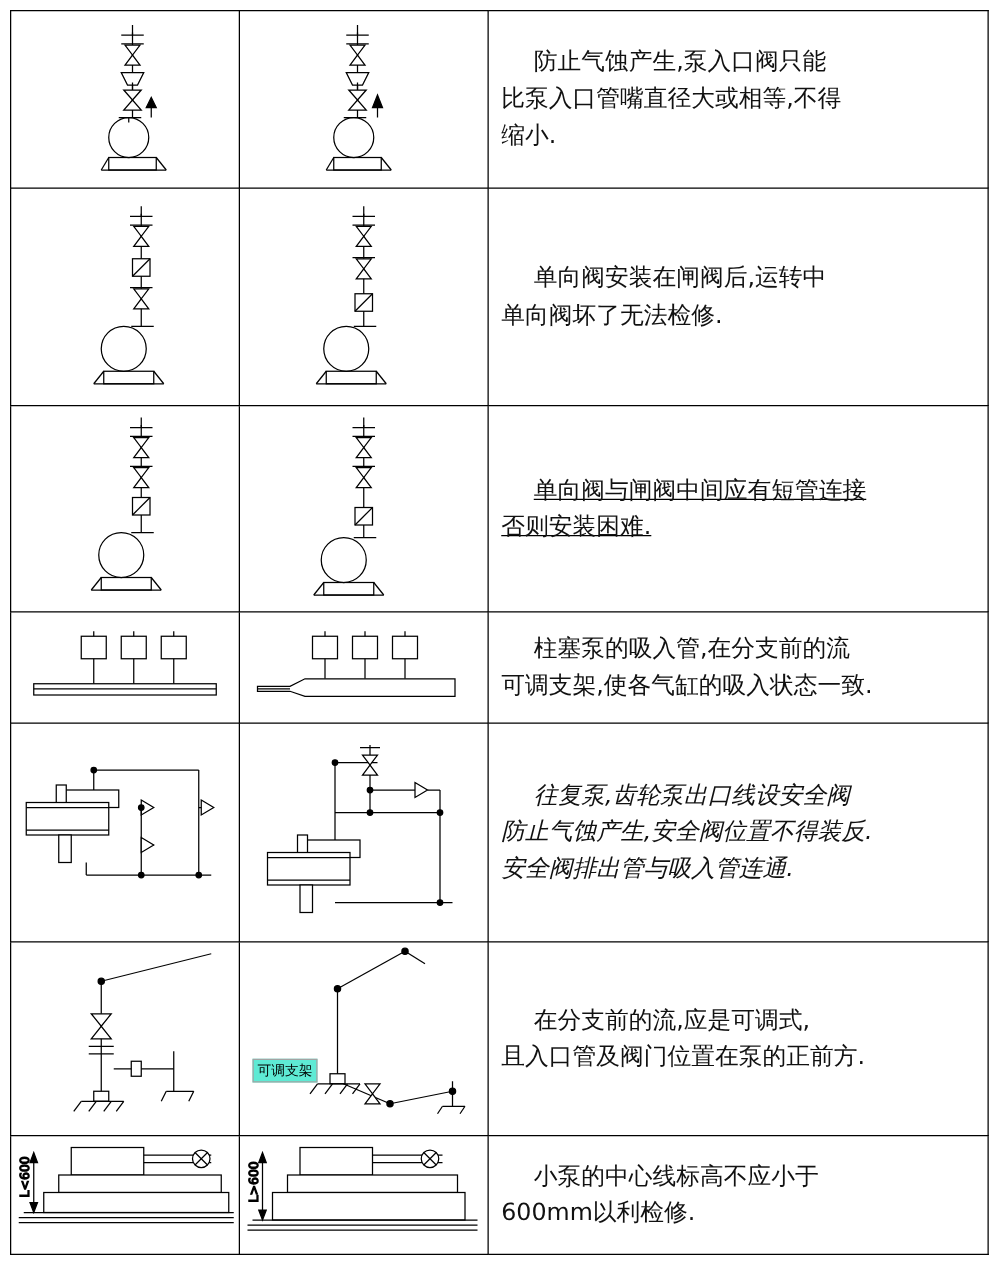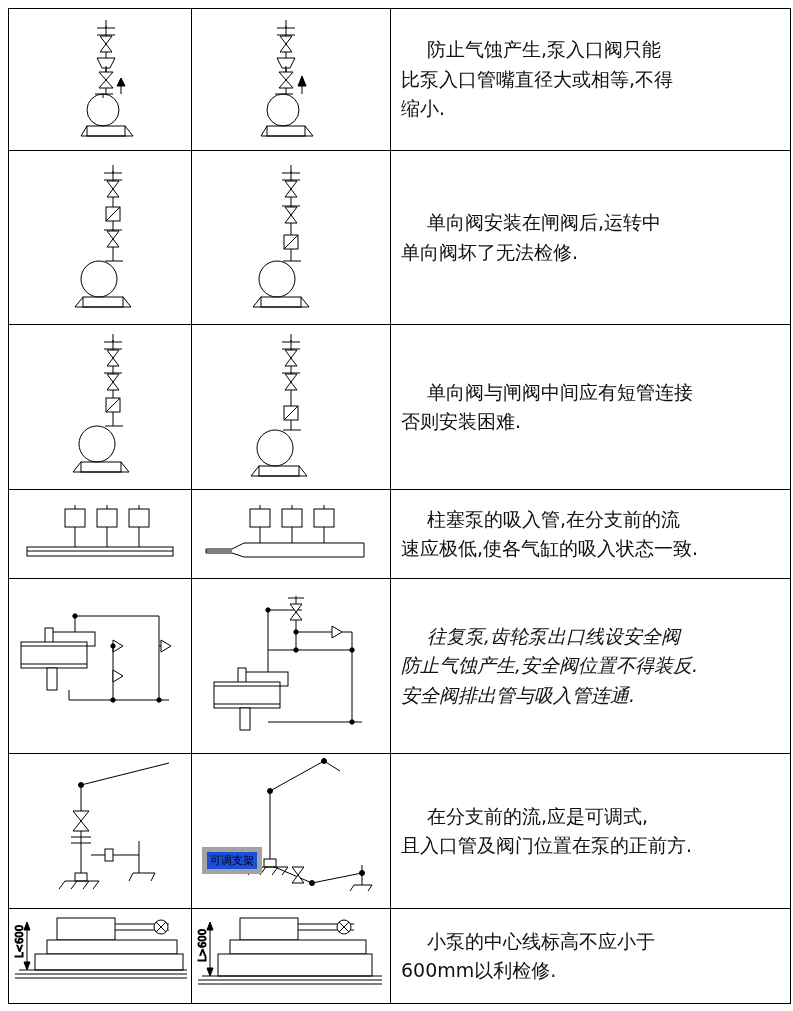--- a/index.html
+++ b/index.html
@@ -18,25 +18,25 @@
     line-height:1.55;
     color:#111;
     padding:6px 14px 6px 10px;
     text-align:justify;
   }
   .note .ln{display:block;white-space:pre;}
   .note .ind{padding-left:26px;}
   .lbl{font-family:"DejaVu Sans","Liberation Sans",sans-serif;font-size:10px;fill:#000;}
   .boxlbl{
     position:absolute;font-family:"DejaVu Sans","Liberation Sans",sans-serif;
-    font-size:11px;border:5px solid #a3a3a3;background:#1d4ed8;padding:1px 3px;
+    font-size:11px;border:1px solid #a3a3a3;background:#5eead4;padding:1px 3px;
   }
   .r1{height:142px;}
   .r2{height:123px;}
-  .r3{height:165px;}
+  .r3{height:165px;text-decoration:underline;}
   .r4{height:89px;}
   .r5{height:175px;font-style:italic;}
   .r6{height:155px;}
   .r7{height:95px;}
 </style>
 </head>
 <body>
 
 <div class="sheet">
 <table class="grid">
@@ -267,21 +267,21 @@
             <line x1="132" y1="36" x2="132" y2="52"></line>
             <path d="M14 58 L40 58 L52 52 L172 52 L172 66 L52 66 L40 62 L14 62 Z" fill="#fff"></path>
             <line x1="14" y1="60" x2="40" y2="60"></line>
           </g>
         </svg>
       </div>
     </td>
     <td class="c-note">
       <div class="note">
         <span class="ln ind">柱塞泵的吸入管,在分支前的流</span>
-        <span class="ln">速应极低,使各气缸的吸入状态一致.</span>
+        <span class="ln">可调支架,使各气缸的吸入状态一致.</span>
       </div>
     </td>
   </tr>
 
   <tr class="r5">
     <td class="c-wrong">
       <div class="cellwrap">
         <svg width="182" height="173" viewBox="0 0 182 173">
           <g stroke="#000" fill="none" stroke-width="1">
 

